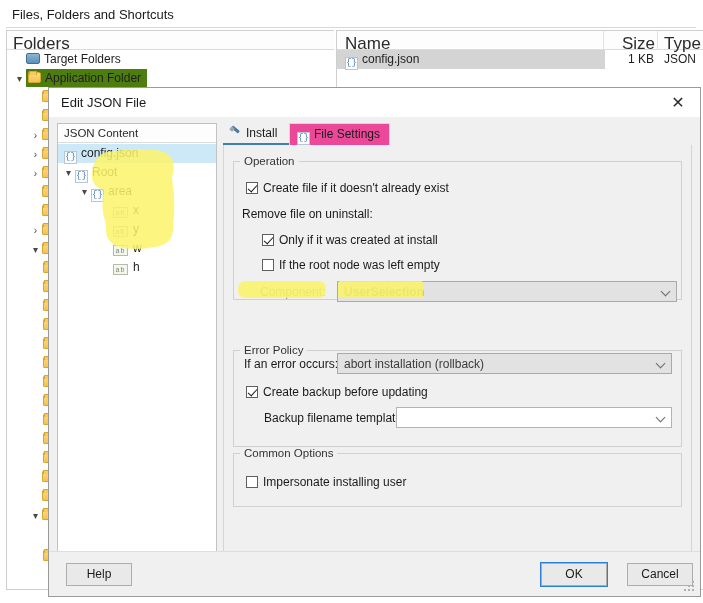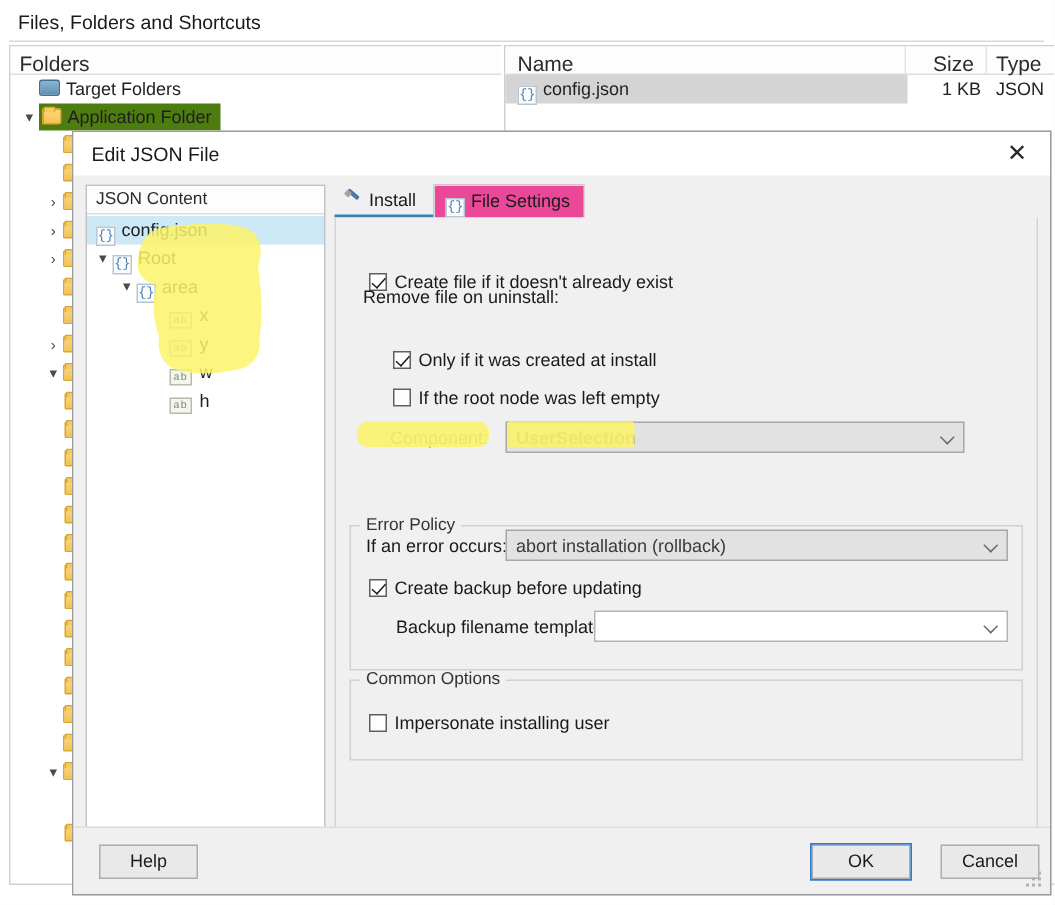--- a/index.html
+++ b/index.html
@@ -29,21 +29,21 @@
   }
   .pane-right {
     position: absolute; left: 330px; top: 0; width: 367px; height: 560px;
     border: 1px solid #cfcfcf; border-right: none; background: #fff;
   }
   .col-head {
     height: 19px; background: #fdfdfd; border-bottom: 1px solid #dcdcdc;
     font-size: 11.5px; color: #2b2b2b; padding: 3px 6px; position: relative;
   }
   .col-head .seg { position: absolute; top: 0; bottom: 0; border-left: 1px solid #e3e3e3; }
-  .col-head .lbl { position:absolute; top:3px; font-size:14px; }
+  .col-head .lbl { position:absolute; top:3px; font-size:17px; }
 
   .tree-row {
     height: 19px; line-height: 19px; white-space: nowrap;
     font-size: 12px; color: #1f1f1f; position: relative;
   }
   .tree-row.sel-gray { background: #4d7c0f; display: inline-block; padding-right: 6px; }
   .chev {
     display:inline-block; width: 13px; text-align:center; color:#4a4a4a;
     font-size: 10px; vertical-align: middle;
   }
@@ -312,37 +312,40 @@
           <div class="tab active" style="left:0px; width:66px;">
             <span class="wrench"></span><span>Install</span>
           </div>
           <div class="tab inactive" style="left:66px; width:101px;">
             <span class="tab-json-icon">{}</span><span>File Settings</span>
           </div>
         </div>
 
         <div class="tabpage">
 
+          <fieldset class="group" style="left:9px; top:10px; width:449px; height:145px;">
+            <legend>Operation</legend>
+          </fieldset>
 
           <div class="chk" style="left:22px; top:36px;">
             <span class="box checked"></span><span>Create file if it doesn't already exist</span>
           </div>
 
-          <div class="plain-lbl" style="left:18px; top:46px;">Remove file on uninstall:</div>
+          <div class="plain-lbl" style="left:18px; top:62px;">Remove file on uninstall:</div>
 
           <div class="chk" style="left:38px; top:88px;">
             <span class="box checked"></span><span>Only if it was created at install</span>
           </div>
 
           <div class="chk" style="left:38px; top:113px;">
             <span class="box"></span><span>If the root node was left empty</span>
           </div>
 
           <div class="plain-lbl" style="left:36px; top:140px; color:#8d8d8d;">Component:</div>
-          <div class="combo disabled" style="left:113px; top:136px; width:306px;font-weight:bold;">
+          <div class="combo disabled" style="left:113px; top:136px; width:340px;font-weight:bold;">
             <span>UserSelection</span>
             <span class="arrow"></span>
           </div>
 
           <div class="hl" style="left:14px; top:136px; width:88px; height:17px;"></div>
           <div class="hl" style="left:114px; top:136px; width:85px; height:17px; border-radius:2px;"></div>
 
           <fieldset class="group" style="left:9px; top:183px; width:449px; height:103px;margin-top:16px;">
             <legend>Error Policy</legend>
           </fieldset>

